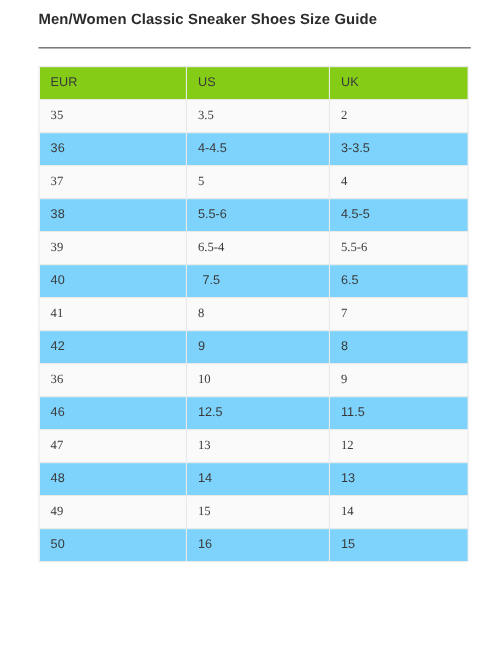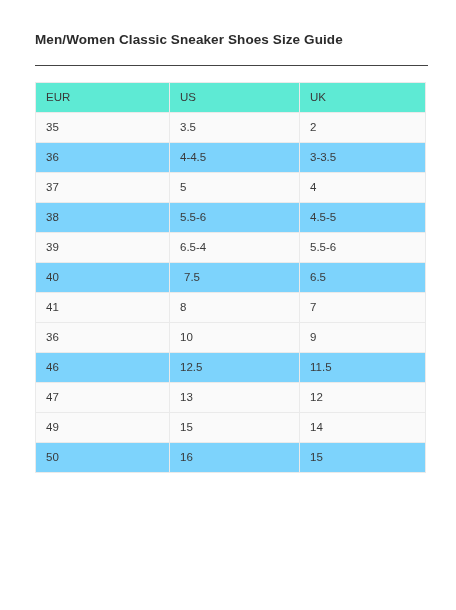--- a/index.html
+++ b/index.html
@@ -14,21 +14,20 @@
     color: #333333;
     -webkit-font-smoothing: antialiased;
     overflow: hidden;
   }
 
   .page {
     position: relative;
     width: 456px;
     height: 430px;
     box-sizing: border-box;
-    margin-top: 22px;
   }
 
   .guide-title {
     position: absolute;
     left: 35px;
     top: 9px;
     width: 400px;
     font-size: 13.5px;
     font-weight: 700;
     color: #2b2b2b;
@@ -73,27 +72,28 @@
     color: #3a3a3a;
     text-align: left;
     vertical-align: middle;
     line-height: 29px;
     background: #7dd3fc;
     white-space: nowrap;
     overflow: hidden;
   }
 
   table.size-table thead th {
-    background: #5eead4;
+    background: #84cc16;
     color: #3a3a3a;
     font-weight: 400;
   }
 
   table.size-table tbody tr.striped td {
     background: #fafafa;
+    font-family: Liberation Serif, serif;
   }
 
   
   table.size-table td.indented {
     padding-left: 14px;
   }
 </style>
 </head>
 <body>
 
@@ -146,34 +146,44 @@
         <tr>
           <td>40</td>
           <td class="indented">7.5</td>
           <td>6.5</td>
         </tr>
         <tr class="striped">
           <td>41</td>
           <td>8</td>
           <td>7</td>
         </tr>
+        <tr>
+          <td>42</td>
+          <td>9</td>
+          <td>8</td>
+        </tr>
         <tr class="striped">
           <td>36</td>
           <td>10</td>
           <td>9</td>
         </tr>
         <tr>
           <td>46</td>
           <td>12.5</td>
           <td>11.5</td>
         </tr>
         <tr class="striped">
           <td>47</td>
           <td>13</td>
           <td>12</td>
+        </tr>
+        <tr>
+          <td>48</td>
+          <td>14</td>
+          <td>13</td>
         </tr>
         <tr class="striped">
           <td>49</td>
           <td>15</td>
           <td>14</td>
         </tr>
         <tr>
           <td>50</td>
           <td>16</td>
           <td>15</td>

